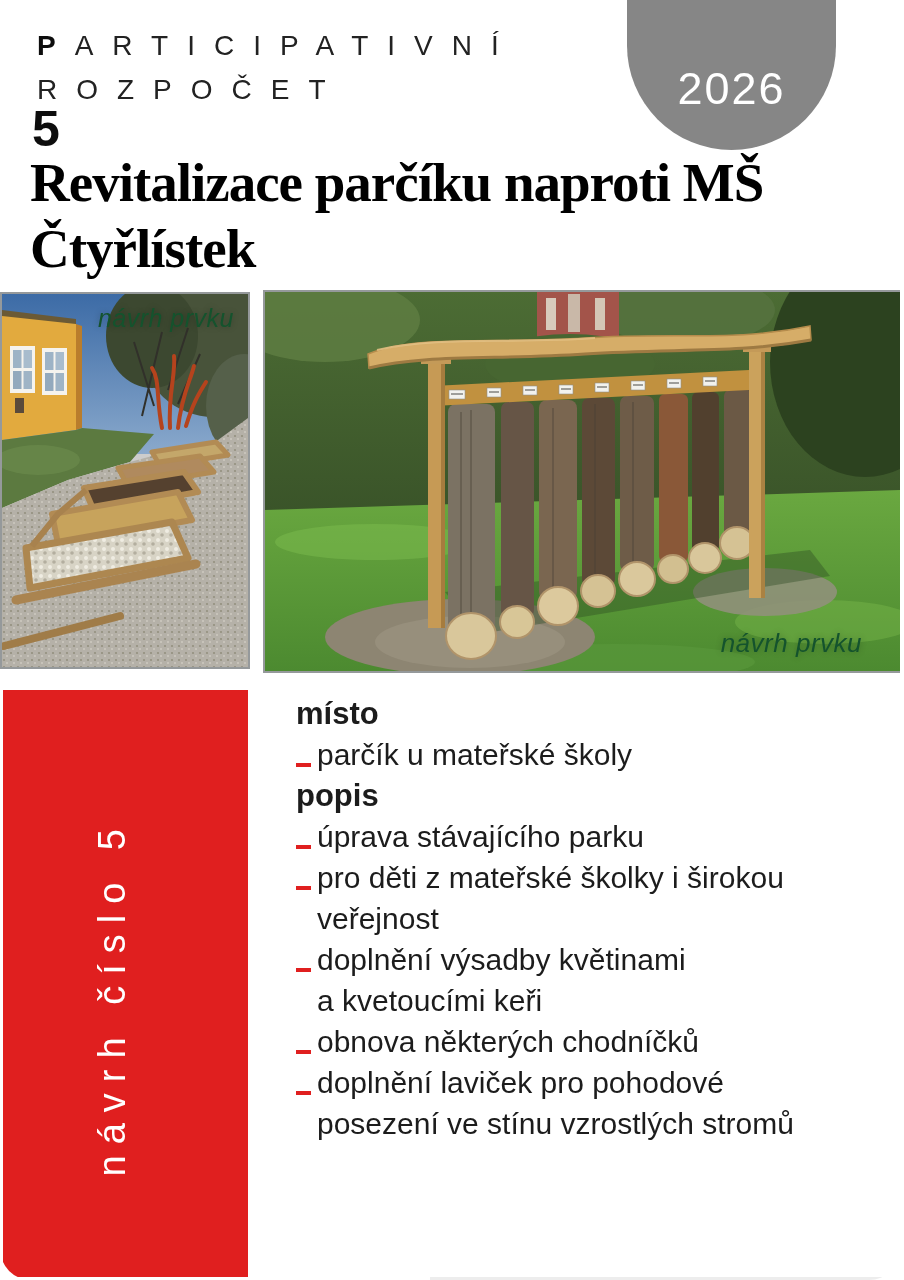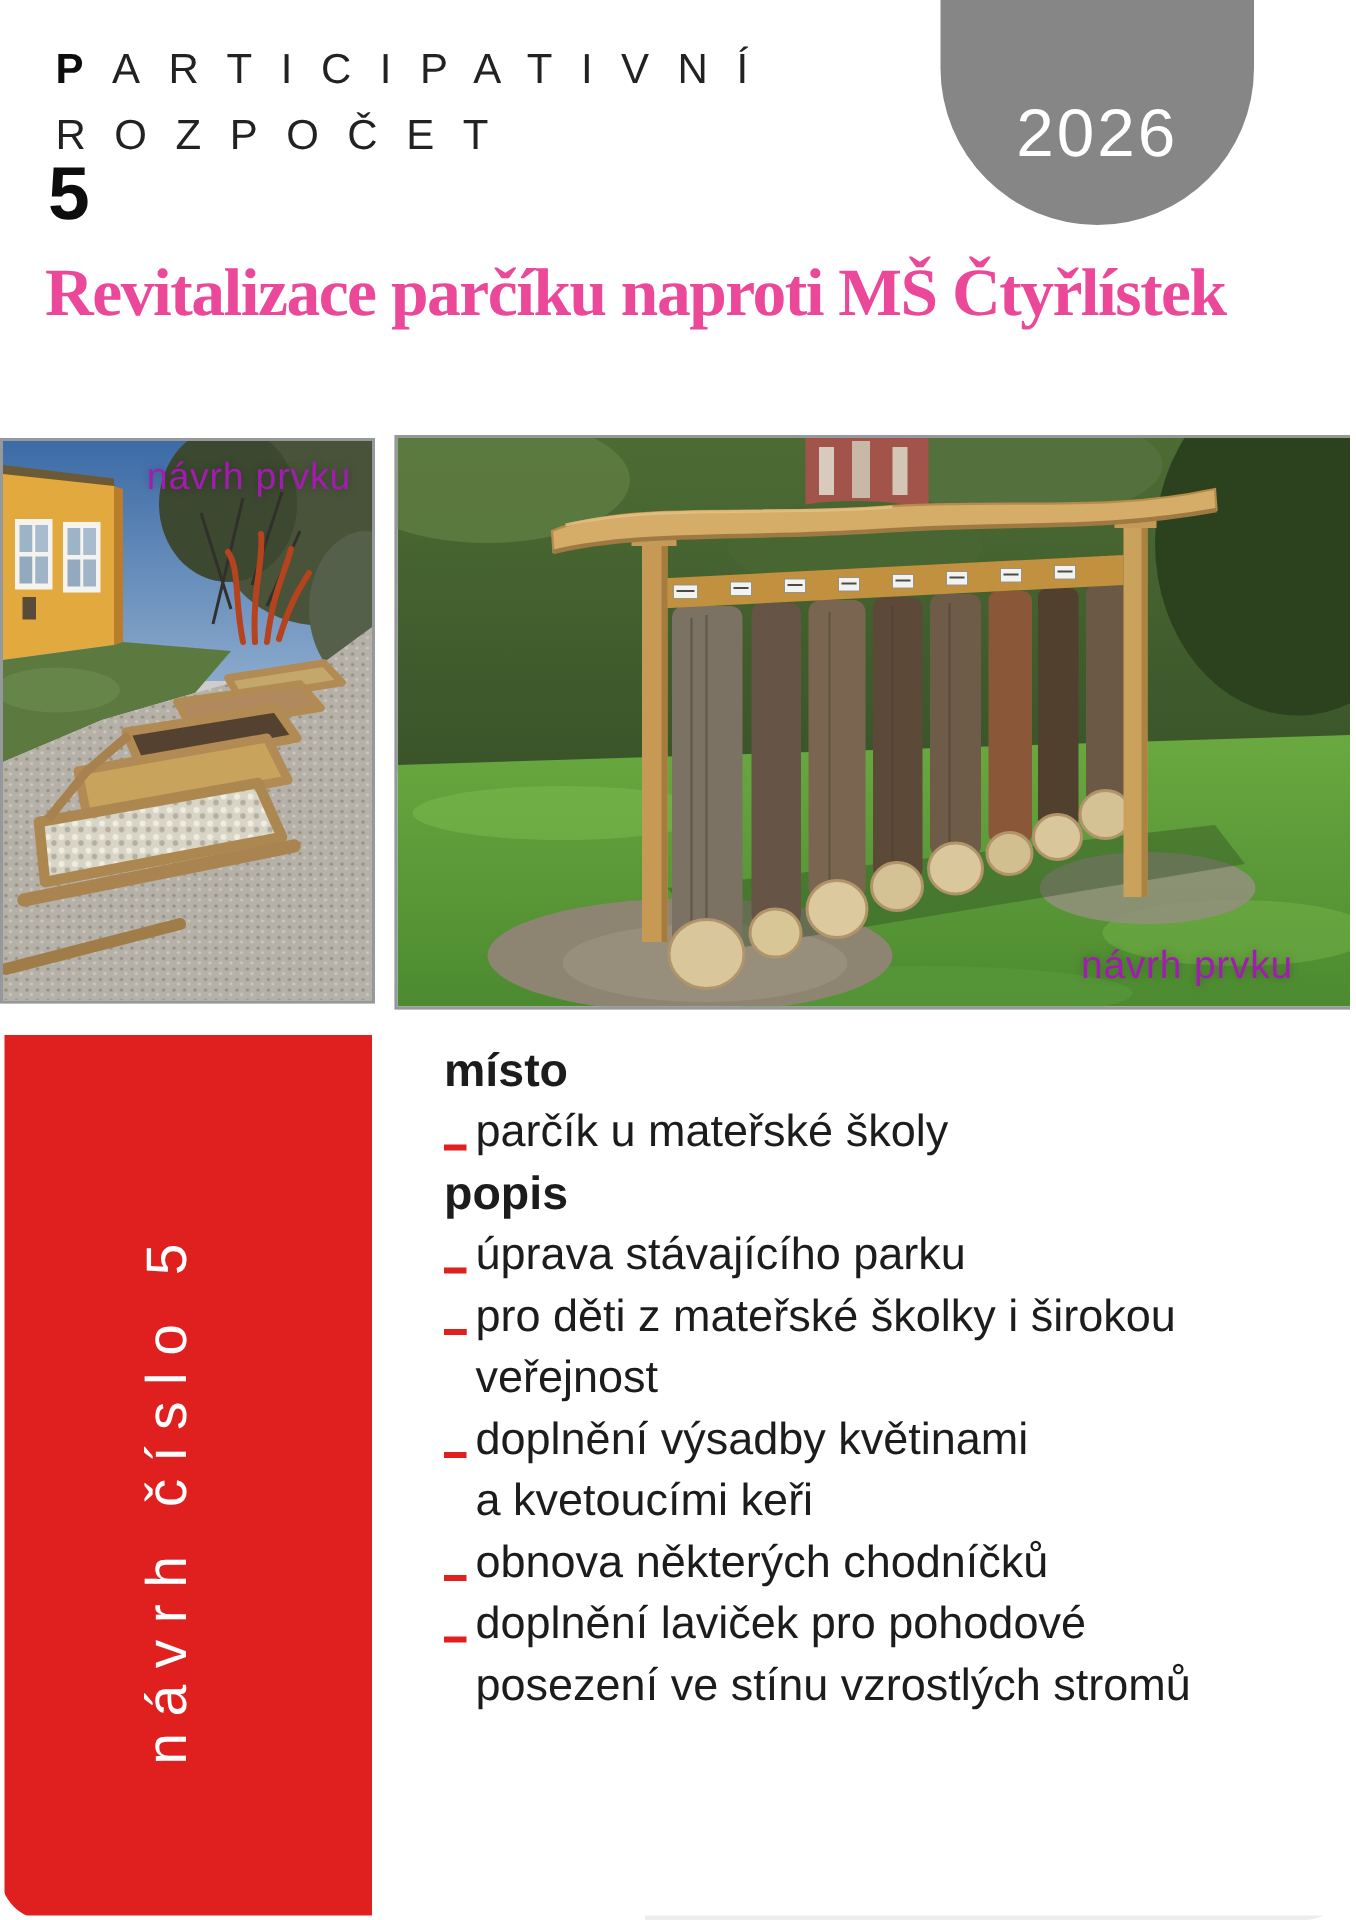--- a/index.html
+++ b/index.html
@@ -15,30 +15,30 @@
   
   .brand{position:absolute;left:37px;top:24px;line-height:44px;font-size:28px;
          letter-spacing:19px;font-weight:300;color:#222;white-space:nowrap;}
   .brand b{font-weight:800;color:#0d0d0d;}
   .year-badge{position:absolute;left:627px;top:0;width:209px;height:150px;
               background:var(--badge-gray);border-radius:0 0 105px 105px;
               display:flex;justify-content:center;align-items:center;}
   .year-badge span{margin-top:28px;color:#fff;font-size:45px;font-weight:300;letter-spacing:2px;}
   .proposal-number{position:absolute;left:32px;top:100px;font-size:50px;font-weight:800;color:#0d0d0d;}
   .title{position:absolute;left:30px;top:150px;width:870px;
-         font-family:"Liberation Serif",serif;font-weight:900;font-size:45px;
-         line-height:66px;letter-spacing:-1px;color:#ec4899;margin-top:12px;}
+         font-family:"Liberation Serif",serif;font-weight:900;font-size:55px;
+         line-height:66px;letter-spacing:-1px;color:#000000;}
 
   
   .photo{position:absolute;border:2px solid #95999b;overflow:hidden;background:#ccc;}
   .photo svg{display:block;width:100%;height:100%;}
   .photo-left{left:0;top:292px;width:250px;height:377px;}
   .photo-right{left:263px;top:290px;width:641px;height:383px;}
-  .caption{position:absolute;color:#a21caf;font-weight:300;letter-spacing:.5px;white-space:nowrap;
-           text-shadow:0 0 6px rgba(0,0,0,.25);}
+  .caption{position:absolute;color:#14532d;font-weight:300;letter-spacing:.5px;white-space:nowrap;
+           text-shadow:0 0 6px rgba(0,0,0,.25);font-style:italic;}
   .caption-left{top:10px;right:14px;font-size:25px;}
   .caption-right{bottom:12px;right:40px;font-size:26px;}
 
   
   .banner{position:absolute;left:3px;top:690px;width:245px;height:587px;background:var(--accent);}
   .banner-label{position:absolute;left:88px;top:128px;
                 writing-mode:vertical-rl;transform:rotate(180deg);
                 color:#fff;font-size:38px;font-weight:300;letter-spacing:11px;white-space:nowrap;}
 
   

